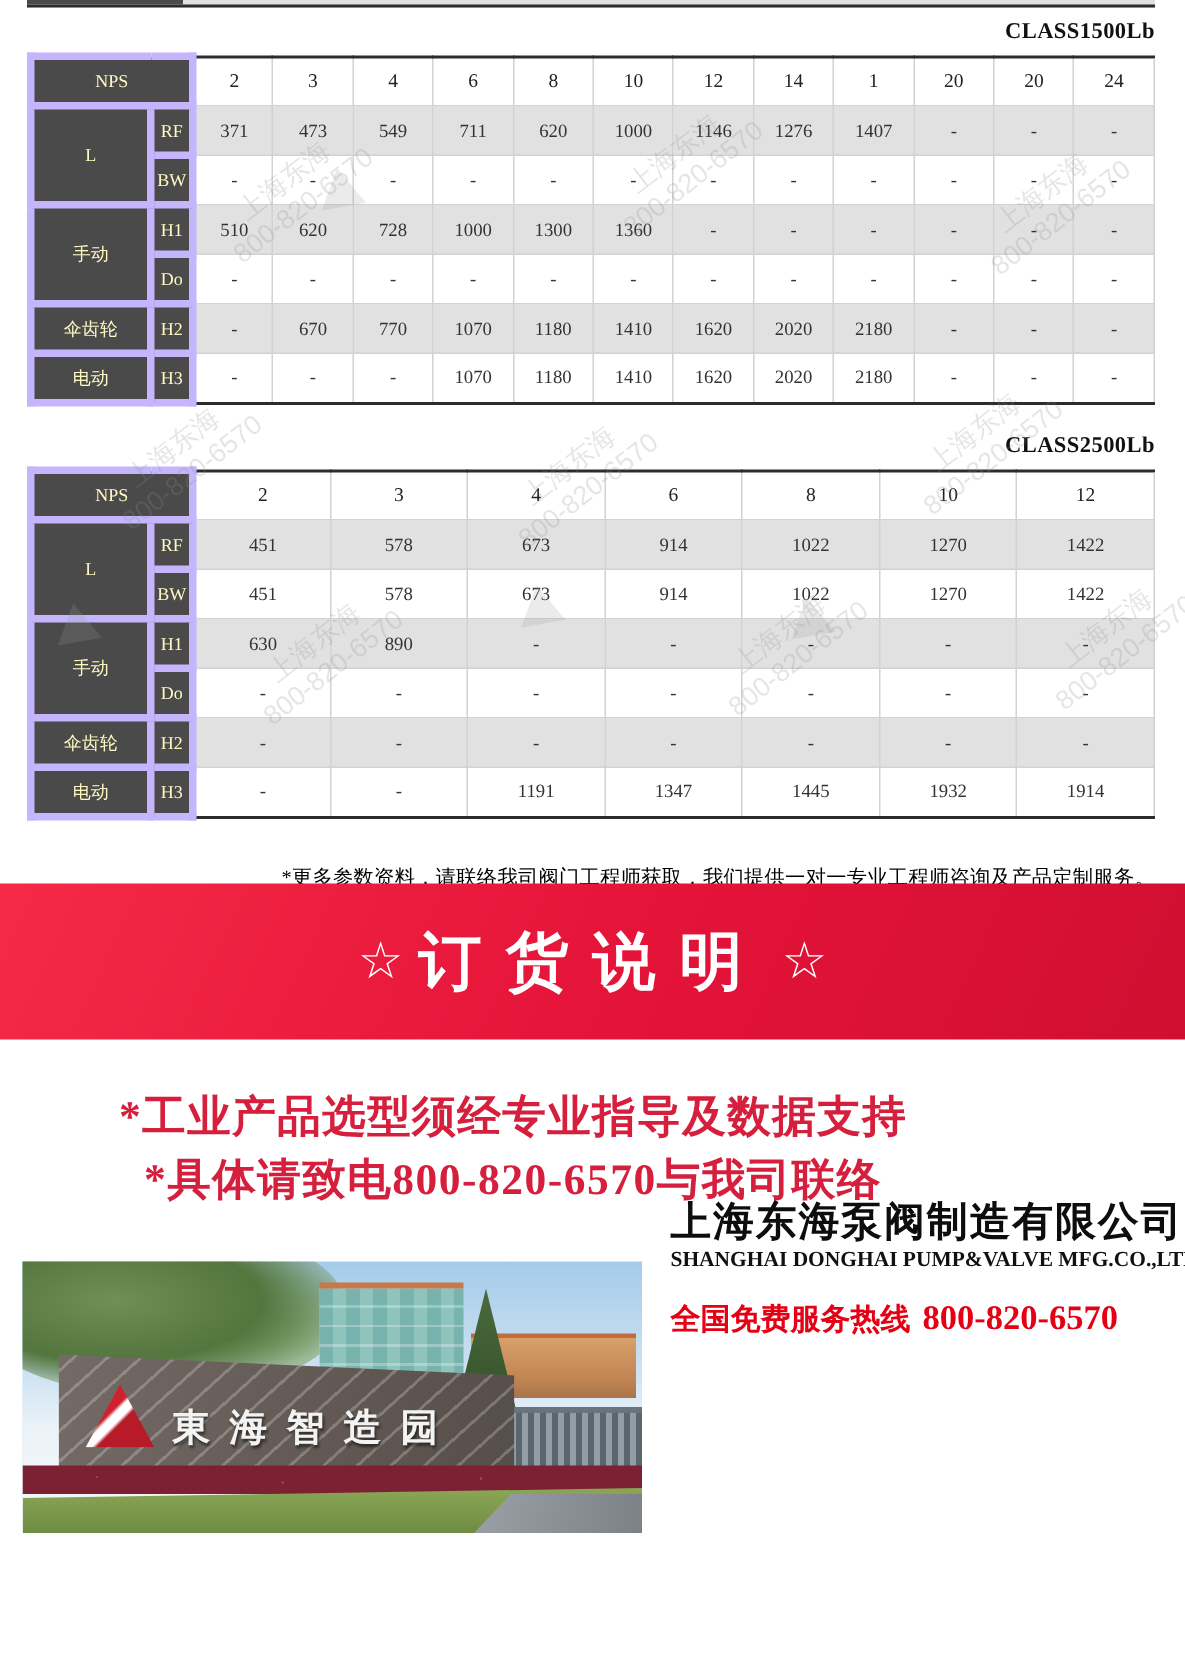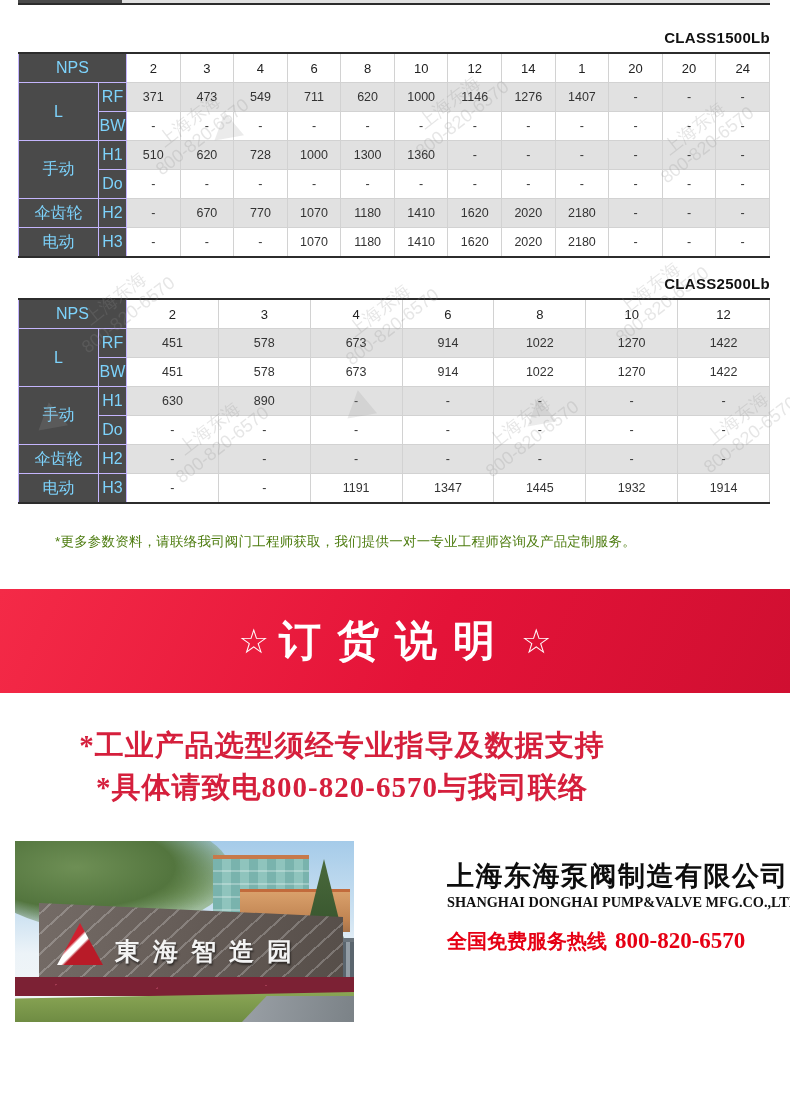--- a/index.html
+++ b/index.html
@@ -7,43 +7,43 @@
     width:790px;height:1103px;position:relative;overflow:hidden;
     background:#ffffff;
     font-family:"Liberation Sans","DejaVu Sans",sans-serif;
     color:#222;
   }
   
   .top-remnant{position:absolute;left:18px;top:0;width:752px;height:3px;background:#e0e0e0;border-bottom:2px solid #2c2c2c;}
   .top-remnant-dark{position:absolute;left:0;top:0;width:104px;height:100%;background:#4a4a4a;}
 
   
-  .tables-section{position:absolute;left:18px;top:17px;width:752px;}
+  .tables-section{position:absolute;left:18px;top:0;width:752px;font-family:Liberation Serif, serif;}
   .table-title{
     text-align:right;font-size:15px;font-weight:bold;color:#111;
     margin:12px 0 5px 0;line-height:18px;letter-spacing:0.3px;
   }
   .table-title.second{margin-top:17px;}
   table.dim-table{
     width:752px;border-collapse:collapse;table-layout:fixed;
     border-top:2px solid #2c2c2c;border-bottom:2px solid #2c2c2c;
     font-size:12.5px;color:#333;
   }
   table.dim-table th,table.dim-table td{
     text-align:center;vertical-align:middle;padding:0;
     height:28px;border:1px solid #d2d2d2;background:#fff;font-weight:normal;
   }
   table.dim-table .dark{
-    background:#4a4a4a;color:#7dd3fc;border:1px solid #c4b5fd;font-size:16px;
+    background:#4a4a4a;color:#fef9c3;border:5px solid #c4b5fd;font-size:12px;
   }
   table.dim-table tr.gray td{background:#e1e1e1;}
   table.dim-table tr.gray td.dark{background:#4a4a4a;}
   table.dim-table thead th{font-size:13px;color:#222;}
 
-  .note-line{margin:29px 0 0 37px;font-size:13.5px;color:#4d7c0f;letter-spacing:0.2px;}
+  .note-line{margin:29px 0 0 37px;font-size:13.5px;color:#000000;letter-spacing:0.2px;text-align:right;}
 
   
   .watermark-layer{position:absolute;left:0;top:0;width:790px;height:560px;pointer-events:none;z-index:5;}
   .wm{position:absolute;transform:rotate(-38deg);color:#8e8e8e;opacity:0.22;font-size:18px;line-height:21px;text-align:center;white-space:nowrap;}
   .wm-logo{position:absolute;width:0;height:0;opacity:0.2;
     border-left:15px solid transparent;border-right:15px solid transparent;border-bottom:26px solid #9a9a9a;
     transform:rotate(-10deg);}
 
   
   .banner{
@@ -55,21 +55,21 @@
   .banner-star{font-size:34px;font-weight:normal;letter-spacing:0;margin:0 10px;}
 
   
   .notice{
     position:absolute;left:0;top:724px;width:684px;text-align:center;z-index:2;
     color:#d51f3c;font-family:"Liberation Serif","DejaVu Serif",serif;
     font-weight:bold;font-size:29px;line-height:42px;letter-spacing:1px;
   }
 
   
-  .footer-photo{position:absolute;left:15px;top:841px;width:339px;height:181px;overflow:hidden;background:#cfe3f2;}
+  .footer-photo{position:absolute;left:15px;top:841px;width:413px;height:181px;overflow:hidden;background:#cfe3f2;}
   .p-sky{position:absolute;inset:0;background:linear-gradient(180deg,#a5cbe9 0%,#cfe3f2 42%,#ecf3f8 62%,#f4f6f6 100%);}
   .p-tree-left{position:absolute;left:-34px;top:-26px;width:250px;height:116px;
     background:radial-gradient(ellipse at 38% 45%,#6e8f55 0%,#53753e 45%,rgba(83,117,62,0) 72%),
                radial-gradient(ellipse at 72% 62%,#7da05e 0%,rgba(125,160,94,0) 62%);
     border-radius:50%;}
   .p-building{position:absolute;left:198px;top:14px;width:96px;height:78px;
     border-top:4px solid #c7794a;
     background:
       repeating-linear-gradient(0deg,rgba(255,255,255,0.28) 0 2px,rgba(255,255,255,0) 2px 13px),
       repeating-linear-gradient(90deg,#79b3ad 0 9px,#8fc4bd 9px 18px);}
@@ -97,21 +97,21 @@
       radial-gradient(circle 3px at 42% 60%,#a33a52 0 30%,rgba(0,0,0,0) 31%),
       radial-gradient(circle 3px at 74% 45%,#a33a52 0 30%,rgba(0,0,0,0) 31%),
       #7c2134;}
   .p-grass{position:absolute;left:0;bottom:0;width:100%;height:30px;
     clip-path:polygon(0 22%,100% 0,100% 100%,0 100%);
     background:linear-gradient(180deg,#8aa655,#6f8c43);}
   .p-walk{position:absolute;right:0;bottom:0;width:112px;height:26px;
     clip-path:polygon(22% 0,100% 0,100% 100%,0 100%);
     background:linear-gradient(100deg,#9aa0a6,#7b8287);}
 
-  .footer-info{position:absolute;left:447px;top:861px;width:330px;z-index:2;}
+  .footer-info{position:absolute;left:447px;top:799px;width:330px;z-index:2;}
   .company-cn{font-size:27px;line-height:31px;font-weight:bold;color:#0d0d0d;letter-spacing:1.5px;white-space:nowrap;}
   .company-en{margin-top:2px;font-family:"Liberation Serif","DejaVu Serif",serif;font-weight:bold;
     font-size:14.3px;line-height:17px;color:#111;white-space:nowrap;}
   .hotline{margin-top:18px;color:#e60014;font-weight:bold;font-size:20px;line-height:24px;white-space:nowrap;}
   .hotline-number{font-family:"Liberation Serif","DejaVu Serif",serif;font-size:23px;margin-left:8px;}
   .contact-lines{margin-top:4px;}
   .contact-line{font-family:"Liberation Serif","DejaVu Serif",serif;font-weight:bold;
     font-size:14.2px;line-height:18.3px;color:#111;white-space:nowrap;}
 </style>
 </head>

